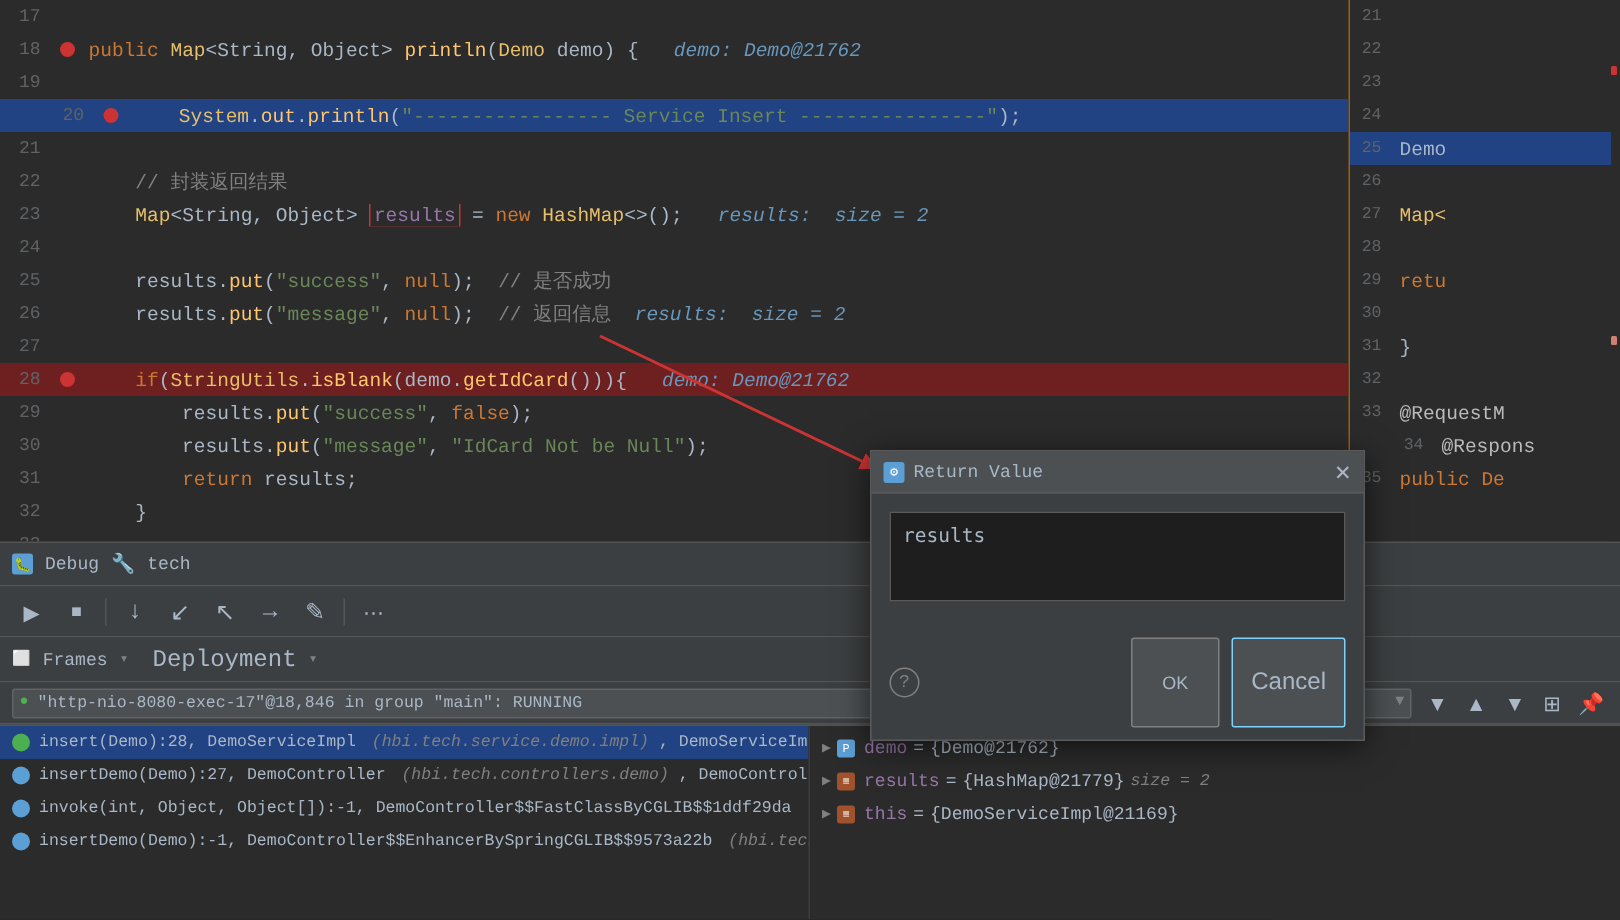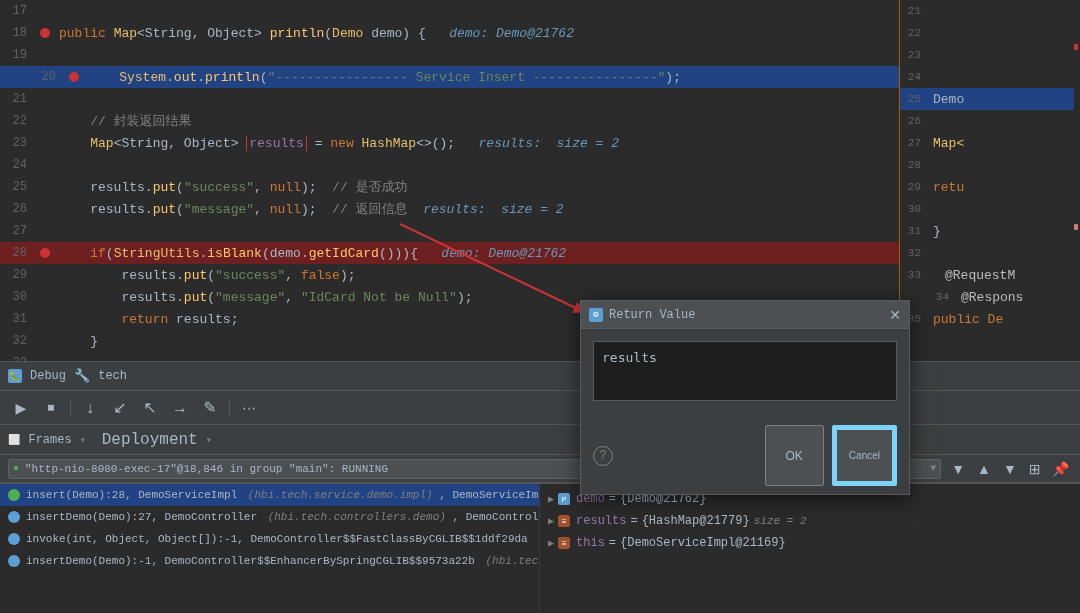--- a/index.html
+++ b/index.html
@@ -396,24 +396,24 @@
       border: 1px solid #808080;
       color: #a9b7c6;
       padding: 4px 20px;
       font-size: 12px;
       cursor: pointer;
       border-radius: 2px;
     }
 
     .btn-cancel {
       background: #4c5052;
-      border: 5px solid #7dd3fc;
+      border: 1px solid #7dd3fc;
       color: #a9b7c6;
       padding: 20px 12px;
-      font-size: 10px;
+      font-size: 16px;
       cursor: pointer;
       border-radius: 2px;
     }
 
     
     .arrow-svg {
       position: absolute;
       top: 0;
       left: 0;
       width: 100%;
@@ -643,21 +643,21 @@
     <div class="code-line">
       <span class="line-num" style="width:25px;min-width:25px;font-size:11px;">31</span>
       <span class="code-content"><span style="color:#a9b7c6;">  }</span></span>
     </div>
     <div class="code-line">
       <span class="line-num" style="width:25px;min-width:25px;font-size:11px;">32</span>
       <span class="code-content"></span>
     </div>
     <div class="code-line">
       <span class="line-num" style="width:25px;min-width:25px;font-size:11px;">33</span>
-      <span class="code-content"><span style="color:#bbb;margin-left:12px;">@RequestM</span></span>
+      <span class="code-content"><span style="color:#bbb;">@RequestM</span></span>
     </div>
     <div class="code-line">
       <span class="line-num" style="width:25px;min-width:25px;font-size:11px;margin-left:28px;">34</span>
       <span class="code-content"><span style="color:#bbb;">@Respons</span></span>
     </div>
     <div class="code-line">
       <span class="line-num" style="width:25px;min-width:25px;font-size:11px;">35</span>
       <span class="code-content"><span style="color:#cc7832;margin-top:42px;">public De</span></span>
     </div>
 

